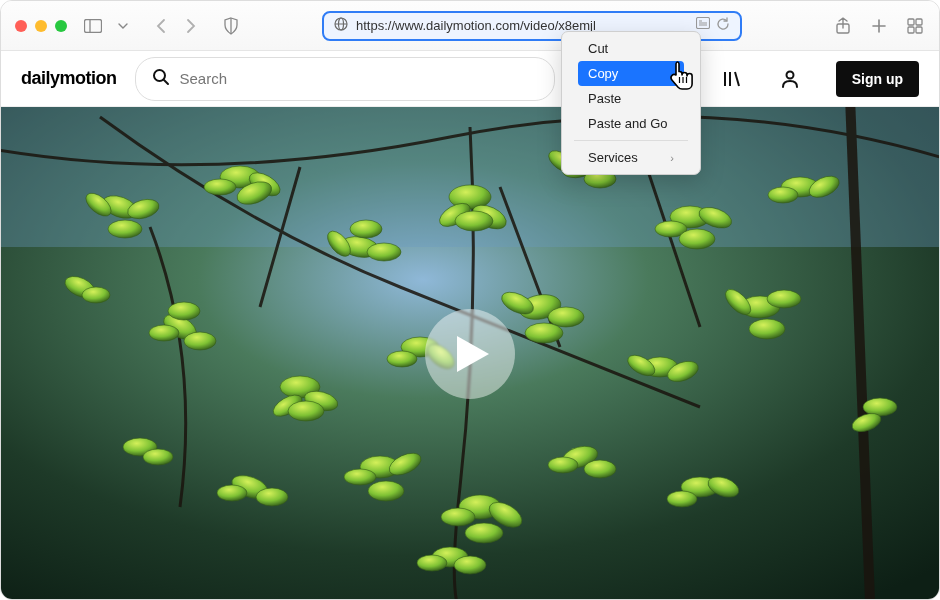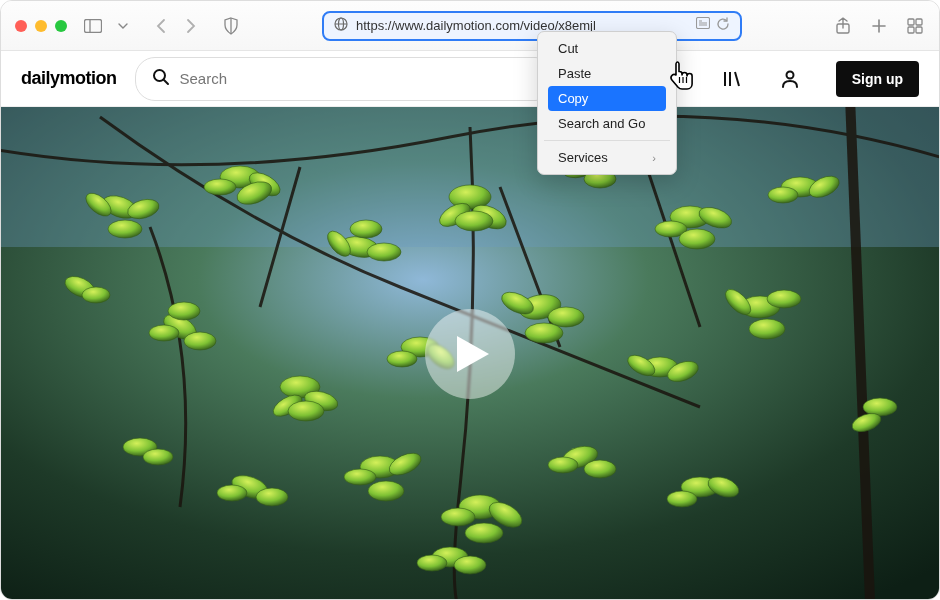--- a/index.html
+++ b/index.html
@@ -27,21 +27,21 @@
   .site-icons { display: flex; align-items: center; gap: 34px; }
   .site-icon { width: 24px; height: 24px; display: flex; align-items: center; justify-content: center; color: #111; }
   .signup-btn { background: #0d0d0d; color: #fff; font-weight: 700; font-size: 14px; padding: 10px 16px; border-radius: 4px; border: none; cursor: pointer; }
   
   .video-area { position: relative; width: 100%; height: calc(600px - 50px - 56px); overflow: hidden; }
   .video-bg { position: absolute; inset: 0; }
   .video-bg svg { width: 100%; height: 100%; display: block; }
   .play-overlay { position: absolute; top: 50%; left: 50%; transform: translate(-50%, -50%); width: 90px; height: 90px; border-radius: 50%; background: rgba(255,255,255,0.45); display: flex; align-items: center; justify-content: center; backdrop-filter: blur(1px); }
   .play-overlay svg { margin-left: 6px; }
   
-  .ctx-menu { position: absolute; top: 30px; left: 536px; width: 140px; background: #f3f3f3; border: 1px solid #cfcfcf; border-radius: 7px; box-shadow: 0 8px 24px rgba(0,0,0,0.18); padding: 4px 6px; font-size: 13px; z-index: 50; }
+  .ctx-menu { position: absolute; top: 30px; left: 560px; width: 140px; background: #f3f3f3; border: 1px solid #cfcfcf; border-radius: 7px; box-shadow: 0 8px 24px rgba(0,0,0,0.18); padding: 4px 12px; font-size: 13px; z-index: 50; }
   .ctx-item { padding: 5px 14px; color: #222; cursor: default; display: flex; align-items: center; justify-content: space-between; }
   .ctx-item.hov { background: #1a74ff; color: #fff; border-radius: 4px; margin: 0 4px; padding: 5px 10px; }
   .ctx-sep { height: 1px; background: #dcdcdc; margin: 4px 0; }
   .ctx-chevron { color: #888; font-size: 11px; }
   
   .cursor { position: absolute; top: 60px; left: 666px; z-index: 60; pointer-events: none; }
 </style>
 </head>
 <body>
 
@@ -317,28 +317,28 @@
     <svg width="36" height="40" viewBox="0 0 36 40">
         <path d="M2 2 L34 20 L2 38 Z" fill="#ffffff"></path>
       </svg>
   </div>
 </div>
 
 <div class="ctx-menu">
   <div class="ctx-item">
       <span>Cut</span>
     </div>
+  <div class="ctx-item hov">
+      <span>Copy</span>
+    </div>
   <div class="ctx-item">
       <span>Paste</span>
     </div>
-  <div class="ctx-item hov">
-      <span>Copy</span>
-    </div>
   <div class="ctx-item">
-      <span>Search and Go</span>
+      <span>Paste and Go</span>
     </div>
   <div class="ctx-sep"></div>
   <div class="ctx-item">
       <span>Services</span>
       <span class="ctx-chevron">›</span>
     </div>
 </div>
 
 <div class="cursor">
   <svg width="28" height="32" viewBox="0 0 28 32">

